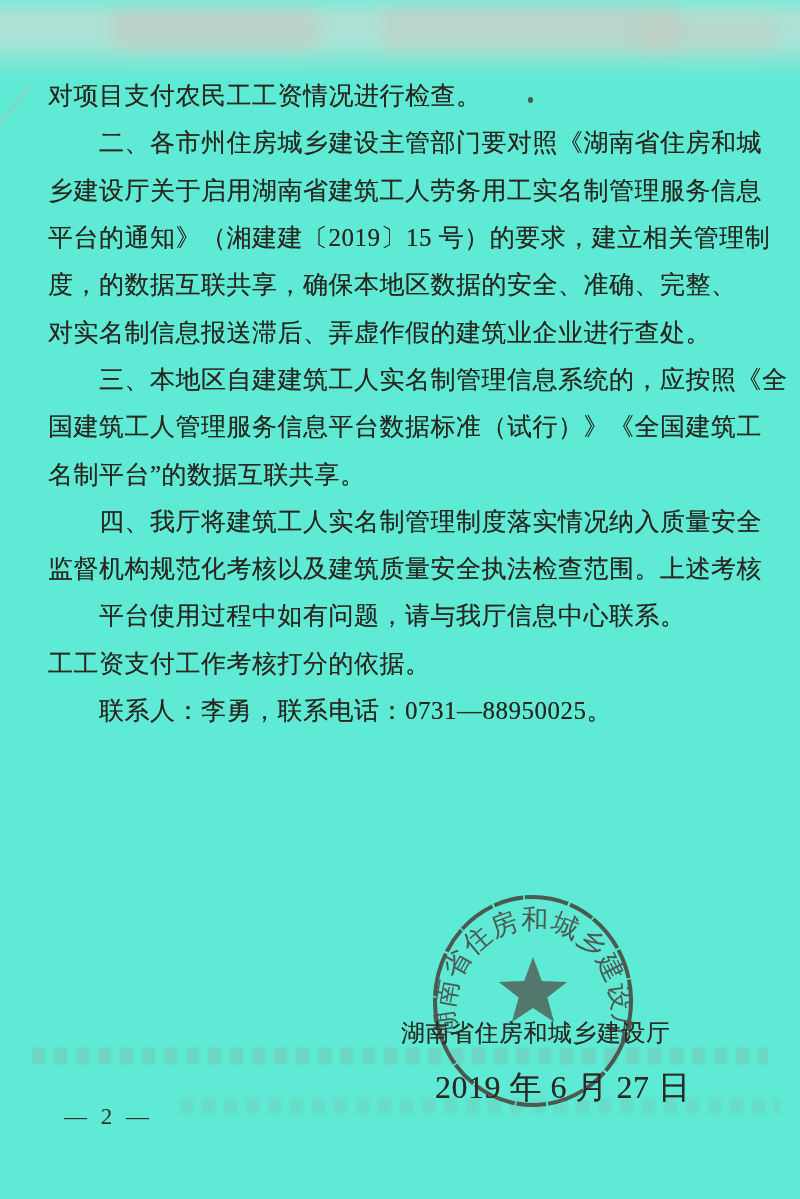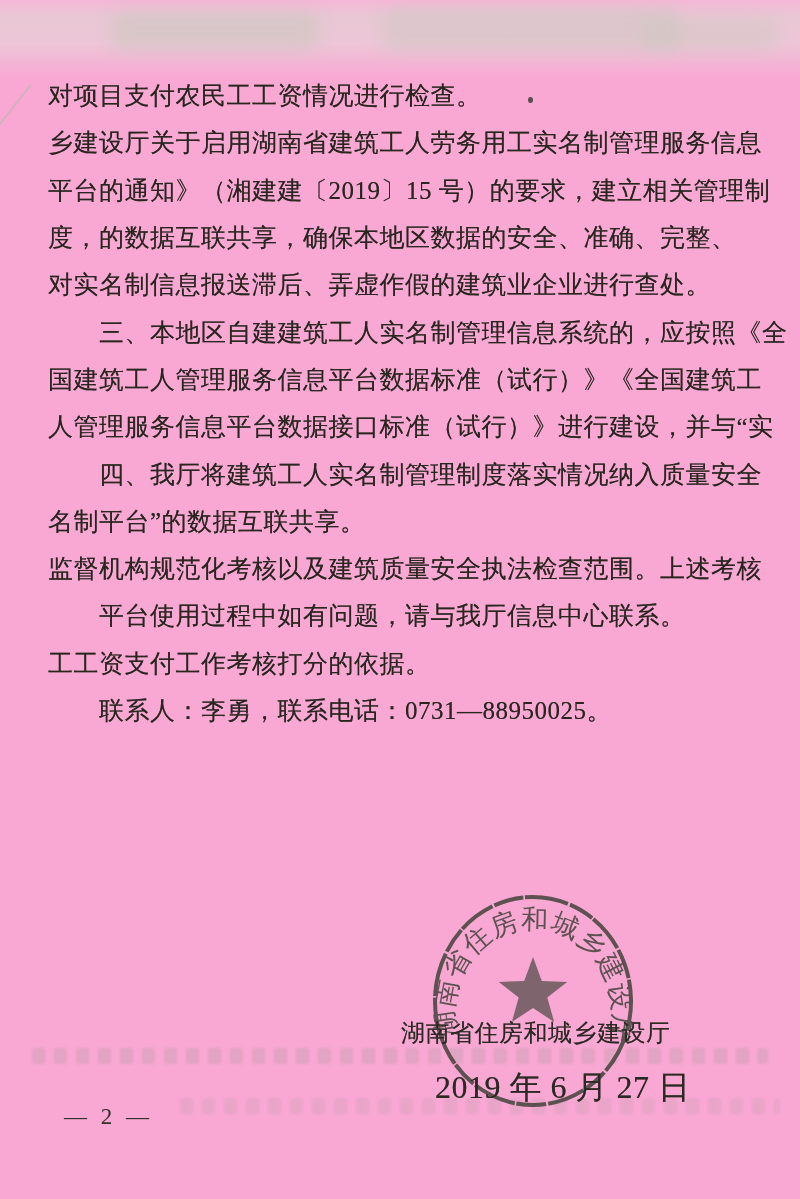--- a/index.html
+++ b/index.html
@@ -4,21 +4,21 @@
 <style>
   html,body{margin:0;padding:0;}
   body{
     font-family:"Liberation Serif","DejaVu Serif",serif;
     background:#d8d5d0;
   }
   .page{
     position:relative;
     width:800px;height:1199px;
     margin:0 auto;
-    background:#f9a8d4;
+    background:#5eead4;
     overflow:hidden;
     color:#262622;
   }
   
   .top-wash{
     position:absolute;left:0;top:0;width:800px;height:78px;
     background:linear-gradient(180deg,
       rgba(233,229,224,.25) 0%,
       rgba(222,218,212,.62) 22%,
       rgba(227,223,217,.55) 55%,
@@ -94,29 +94,29 @@
   <div class="ghost-blob" style="left:110px;top:12px;width:210px;height:38px;"></div>
   <div class="ghost-blob" style="left:380px;top:8px;width:300px;height:44px;opacity:.8;"></div>
   <div class="ghost-blob" style="left:640px;top:18px;width:140px;height:34px;opacity:.7;"></div>
   <div class="scratch" style="left:10px;top:78px;"></div>
   <div class="speck" style="left:528px;top:97px;"></div>
   <div class="ghost-row" style="left:32px;top:1048px;width:736px;opacity:.8;"></div>
   <div class="ghost-row" style="left:180px;top:1098px;width:600px;opacity:.55;"></div>
 
   <div class="body-text">
     <div class="line">对项目支付农民工工资情况进行检查。</div>
+    <div class="line indent">二、各市州住房城乡建设主管部门要对照《湖南省住房和城</div>
     <div class="line">乡建设厅关于启用湖南省建筑工人劳务用工实名制管理服务信息</div>
     <div class="line">平台的通知》（湘建建〔2019〕15 号）的要求，建立相关管理制</div>
     <div class="line">度，的数据互联共享，确保本地区数据的安全、准确、完整、</div>
     <div class="line">对实名制信息报送滞后、弄虚作假的建筑业企业进行查处。</div>
     <div class="line indent">三、本地区自建建筑工人实名制管理信息系统的，应按照《全</div>
     <div class="line">国建筑工人管理服务信息平台数据标准（试行）》《全国建筑工</div>
-    <div class="line">人管理服务信息平台数据接口标准（试行）》进行建设，并与“实</div>
+    <div class="line">名制平台”的数据互联共享。</div>
     <div class="line indent">四、我厅将建筑工人实名制管理制度落实情况纳入质量安全</div>
-    <div class="line">名制平台”的数据互联共享。</div>
     <div class="line">监督机构规范化考核以及建筑质量安全执法检查范围。上述考核</div>
     <div class="line indent">平台使用过程中如有问题，请与我厅信息中心联系。</div>
     <div class="line">工工资支付工作考核打分的依据。</div>
     <div class="line indent">联系人：李勇，联系电话：0731—88950025。</div>
   </div>
 
   <svg class="seal" viewBox="0 0 208 220">
     <defs>
       <path id="sealArc" d="M 29.6 147.0 A 79 82 0 1 1 178.4 147.0" fill="none"></path>
     </defs>

